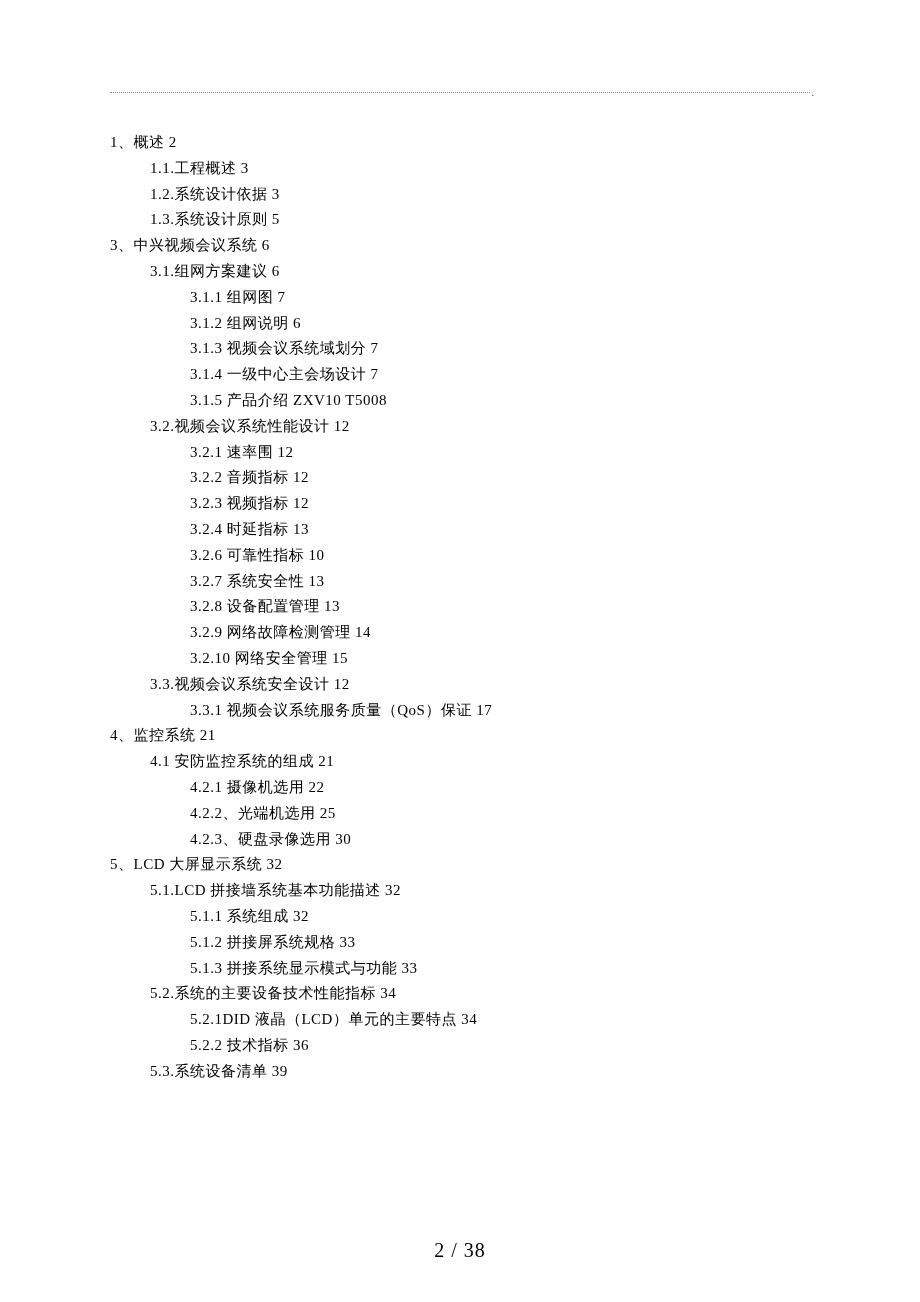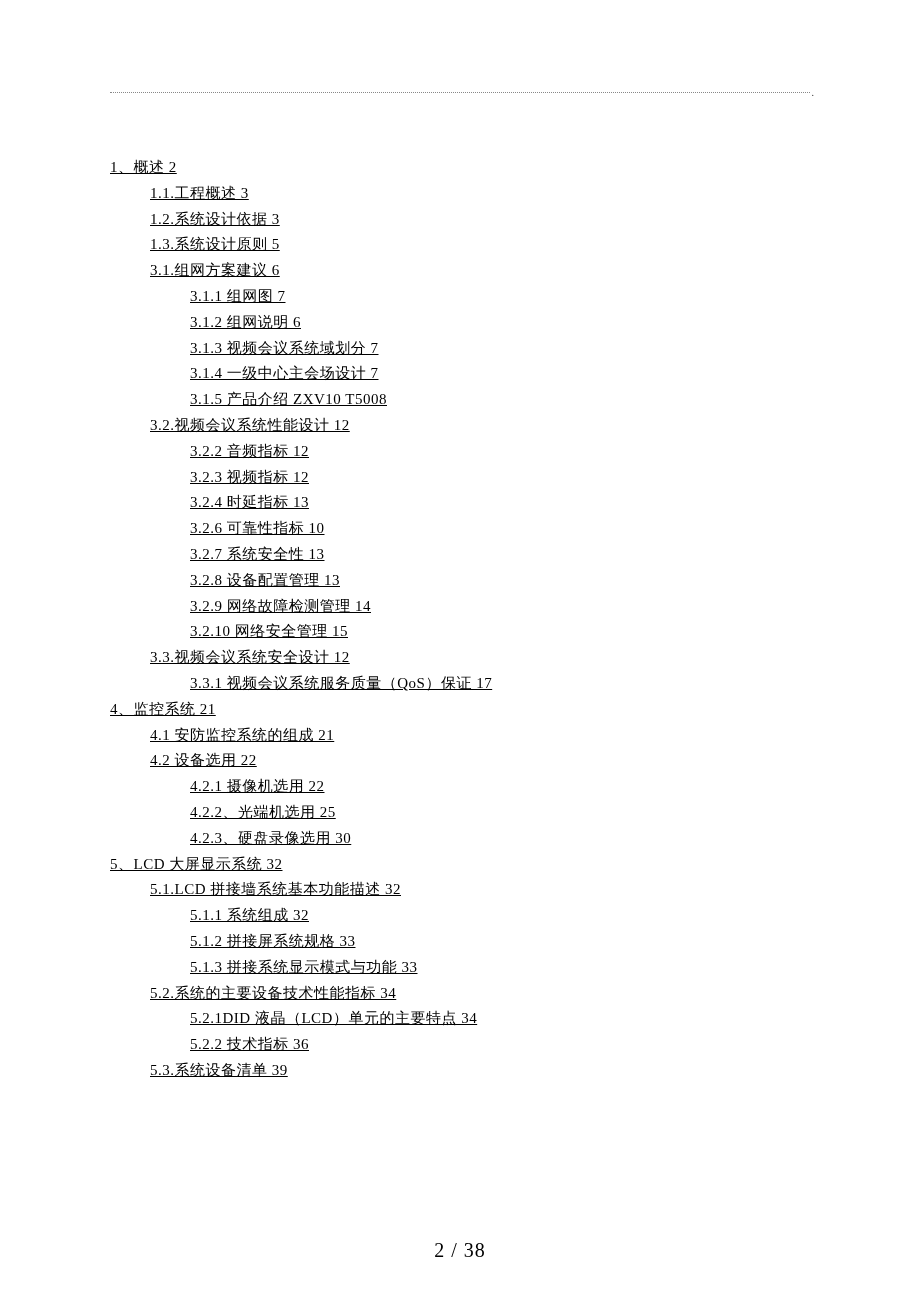--- a/index.html
+++ b/index.html
@@ -24,24 +24,23 @@
     position: relative;
   }
   .dot {
     position: absolute;
     right: -4px;
     top: -6px;
     font-size: 10px;
     color: #333;
   }
   .toc {
-    margin-top: 62px;
+    margin-top: 37px;
     line-height: 1.72;
     letter-spacing: 0.5px;
-    text-decoration: underline;
   }
   .l0 { padding-left: 0; }
   .l1 { padding-left: 40px; }
   .l2 { padding-left: 80px; }
   .entry { white-space: nowrap; }
   .footer {
     position: absolute;
     bottom: 40px;
     left: 0;
     width: 100%;
@@ -55,40 +54,41 @@
 
 <div class="page">
   <div class="rule">
     <span class="dot">.</span>
   </div>
   <div class="toc" id="toc">
       <div class="entry l0">1、概述 2</div>
       <div class="entry l1">1.1.工程概述 3</div>
       <div class="entry l1">1.2.系统设计依据 3</div>
       <div class="entry l1">1.3.系统设计原则 5</div>
+      <div class="entry l0">3、中兴视频会议系统 6</div>
       <div class="entry l1">3.1.组网方案建议 6</div>
       <div class="entry l2">3.1.1 组网图 7</div>
       <div class="entry l2">3.1.2 组网说明 6</div>
       <div class="entry l2">3.1.3 视频会议系统域划分 7</div>
       <div class="entry l2">3.1.4 一级中心主会场设计 7</div>
       <div class="entry l2">3.1.5 产品介绍 ZXV10 T5008</div>
       <div class="entry l1">3.2.视频会议系统性能设计 12</div>
+      <div class="entry l2">3.2.1 速率围 12</div>
       <div class="entry l2">3.2.2 音频指标 12</div>
       <div class="entry l2">3.2.3 视频指标 12</div>
       <div class="entry l2">3.2.4 时延指标 13</div>
       <div class="entry l2">3.2.6 可靠性指标 10</div>
       <div class="entry l2">3.2.7 系统安全性 13</div>
       <div class="entry l2">3.2.8 设备配置管理 13</div>
       <div class="entry l2">3.2.9 网络故障检测管理 14</div>
       <div class="entry l2">3.2.10 网络安全管理 15</div>
       <div class="entry l1">3.3.视频会议系统安全设计 12</div>
       <div class="entry l2">3.3.1 视频会议系统服务质量（QoS）保证 17</div>
       <div class="entry l0">4、监控系统 21</div>
       <div class="entry l1">4.1 安防监控系统的组成 21</div>
-      <div class="entry l1">4.2 设备选用 22</div>
       <div class="entry l2">4.2.1 摄像机选用 22</div>
       <div class="entry l2">4.2.2、光端机选用 25</div>
       <div class="entry l2">4.2.3、硬盘录像选用 30</div>
       <div class="entry l0">5、LCD 大屏显示系统 32</div>
       <div class="entry l1">5.1.LCD 拼接墙系统基本功能描述 32</div>
       <div class="entry l2">5.1.1 系统组成 32</div>
       <div class="entry l2">5.1.2 拼接屏系统规格 33</div>
       <div class="entry l2">5.1.3 拼接系统显示模式与功能 33</div>
       <div class="entry l1">5.2.系统的主要设备技术性能指标 34</div>
       <div class="entry l2">5.2.1DID 液晶（LCD）单元的主要特点 34</div>

